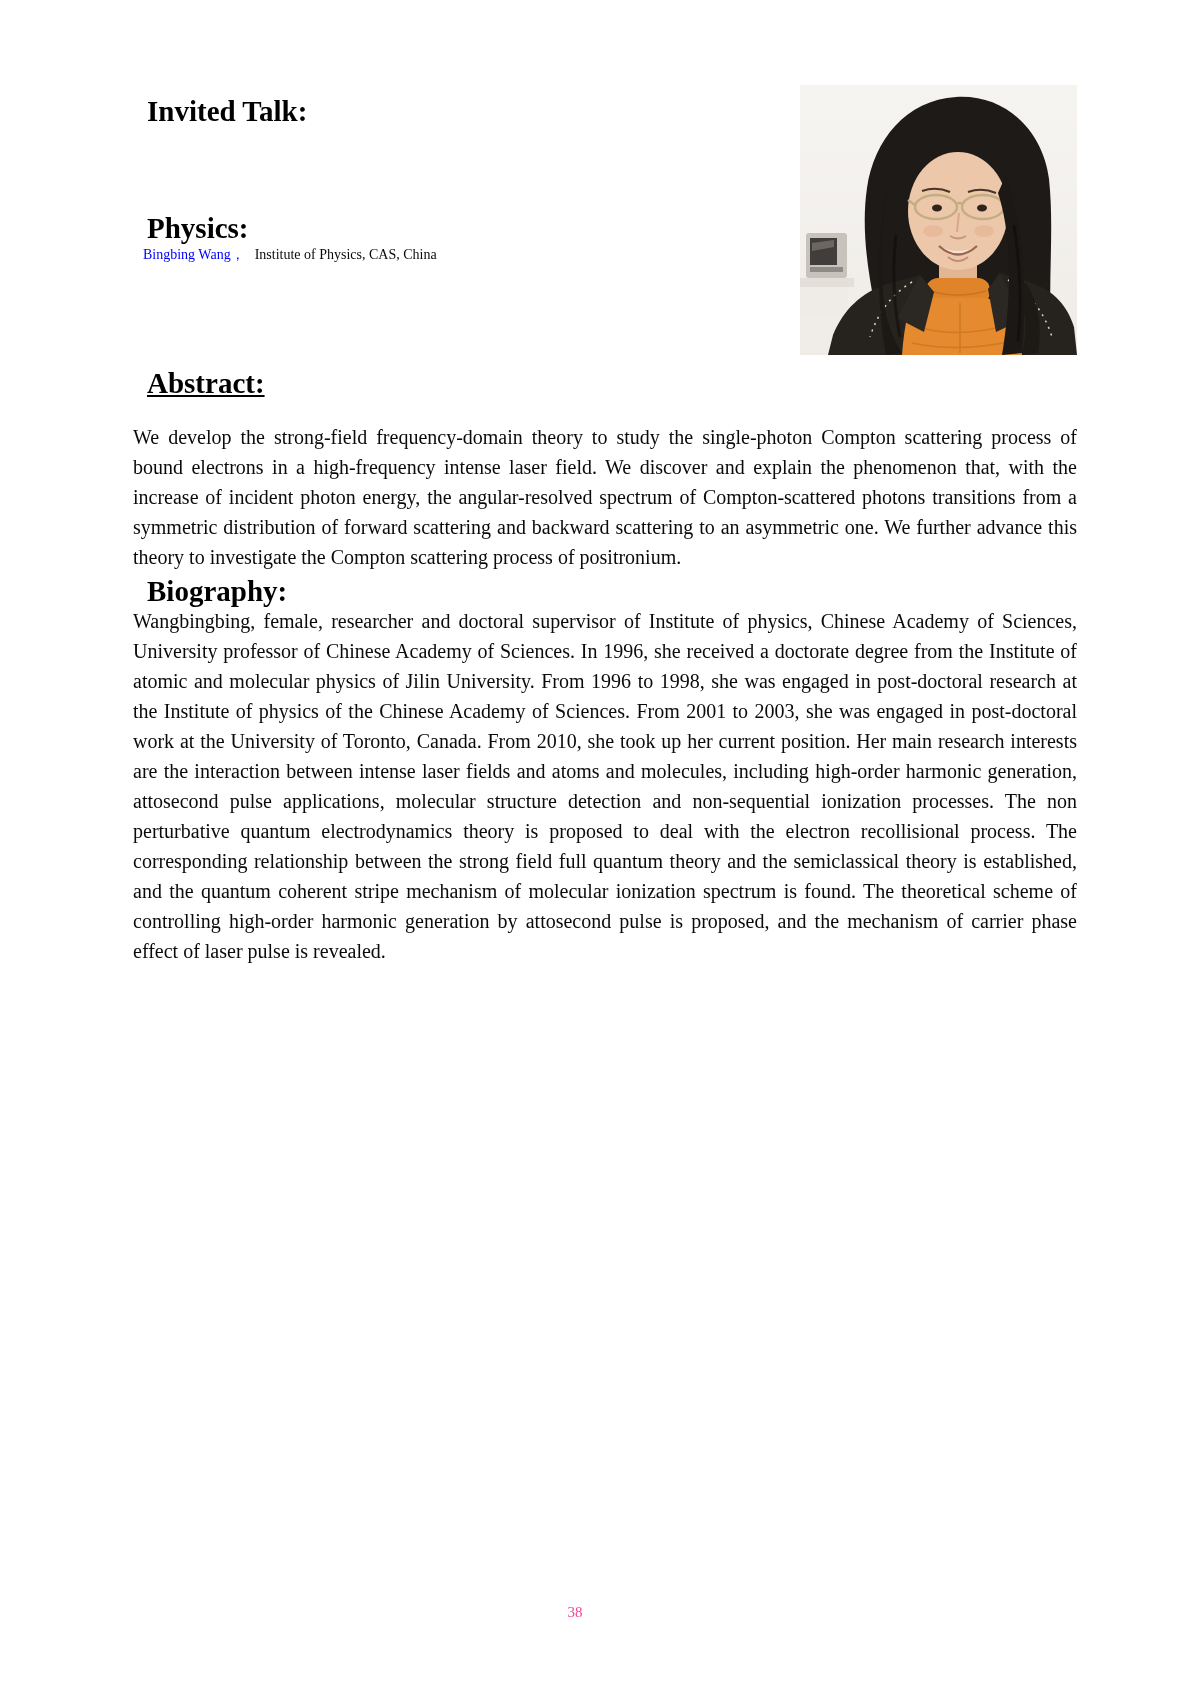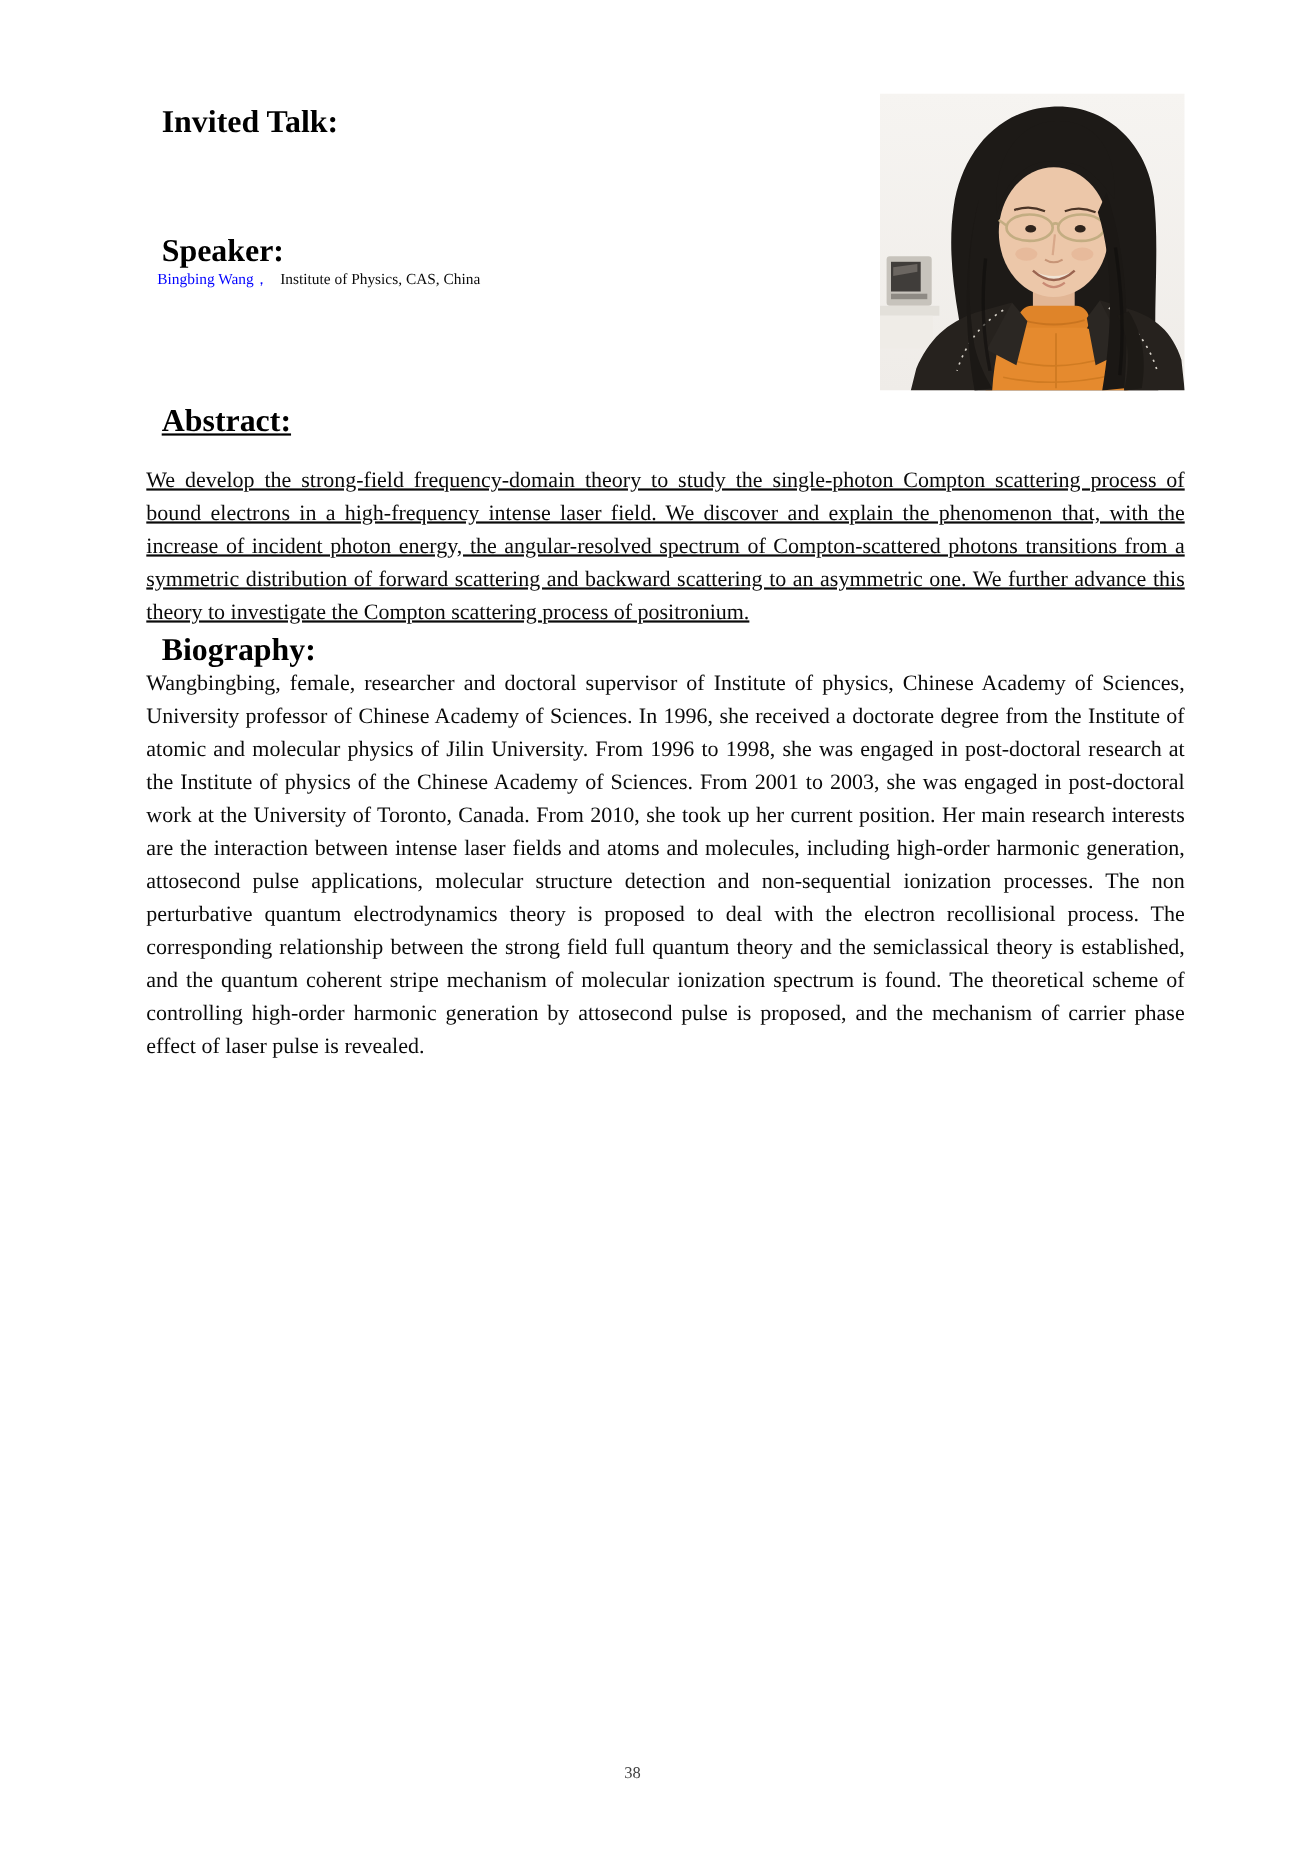--- a/index.html
+++ b/index.html
@@ -70,21 +70,21 @@
 
   .body-text {
     position: absolute;
     left: 133px;
     width: 944px;
     font-size: 20px;
     line-height: 30px;
     text-align: justify;
     color: #0a0a0a;
   }
-  .abstract-text  { top: 402px; text-decoration: underline; }
+  .abstract-text  { top: 402px; }
   .biography-text { top: 586px; }
 
   .speaker-photo {
     position: absolute;
     left: 800px;
     top: 85px;
     width: 277px;
     height: 270px;
   }
   .speaker-photo svg { display: block; }
@@ -92,32 +92,32 @@
   .page-number {
     position: absolute;
     top: 1602px;
     left: 0;
     width: 1130px;
     text-align: center;
     font-size: 15px;
     line-height: 20px;
     padding-left: 20px;
     box-sizing: border-box;
-    color: #404040;
+    color: #ec4899;
   }
 </style>
 </head>
 <body>
 
 <div class="page">
 
   <h2 class="section-heading h-invited">Invited Talk:</h2>
 
 
-  <h2 class="section-heading h-speaker">Speaker:</h2>
+  <h2 class="section-heading h-speaker">Physics:</h2>
 
   <div class="speaker-line">
     <span class="speaker-name">Bingbing Wang</span><span class="speaker-separator">，</span><span class="speaker-affiliation">Institute of Physics, CAS, China</span>
   </div>
 
   <div class="speaker-photo">
     <svg width="277" height="270" viewBox="0 0 277 270" xmlns="http://www.w3.org/2000/svg">
       <defs>
         <linearGradient id="wall" x1="0" y1="0" x2="0" y2="1">
           <stop offset="0" stop-color="#f6f4f1"></stop>

